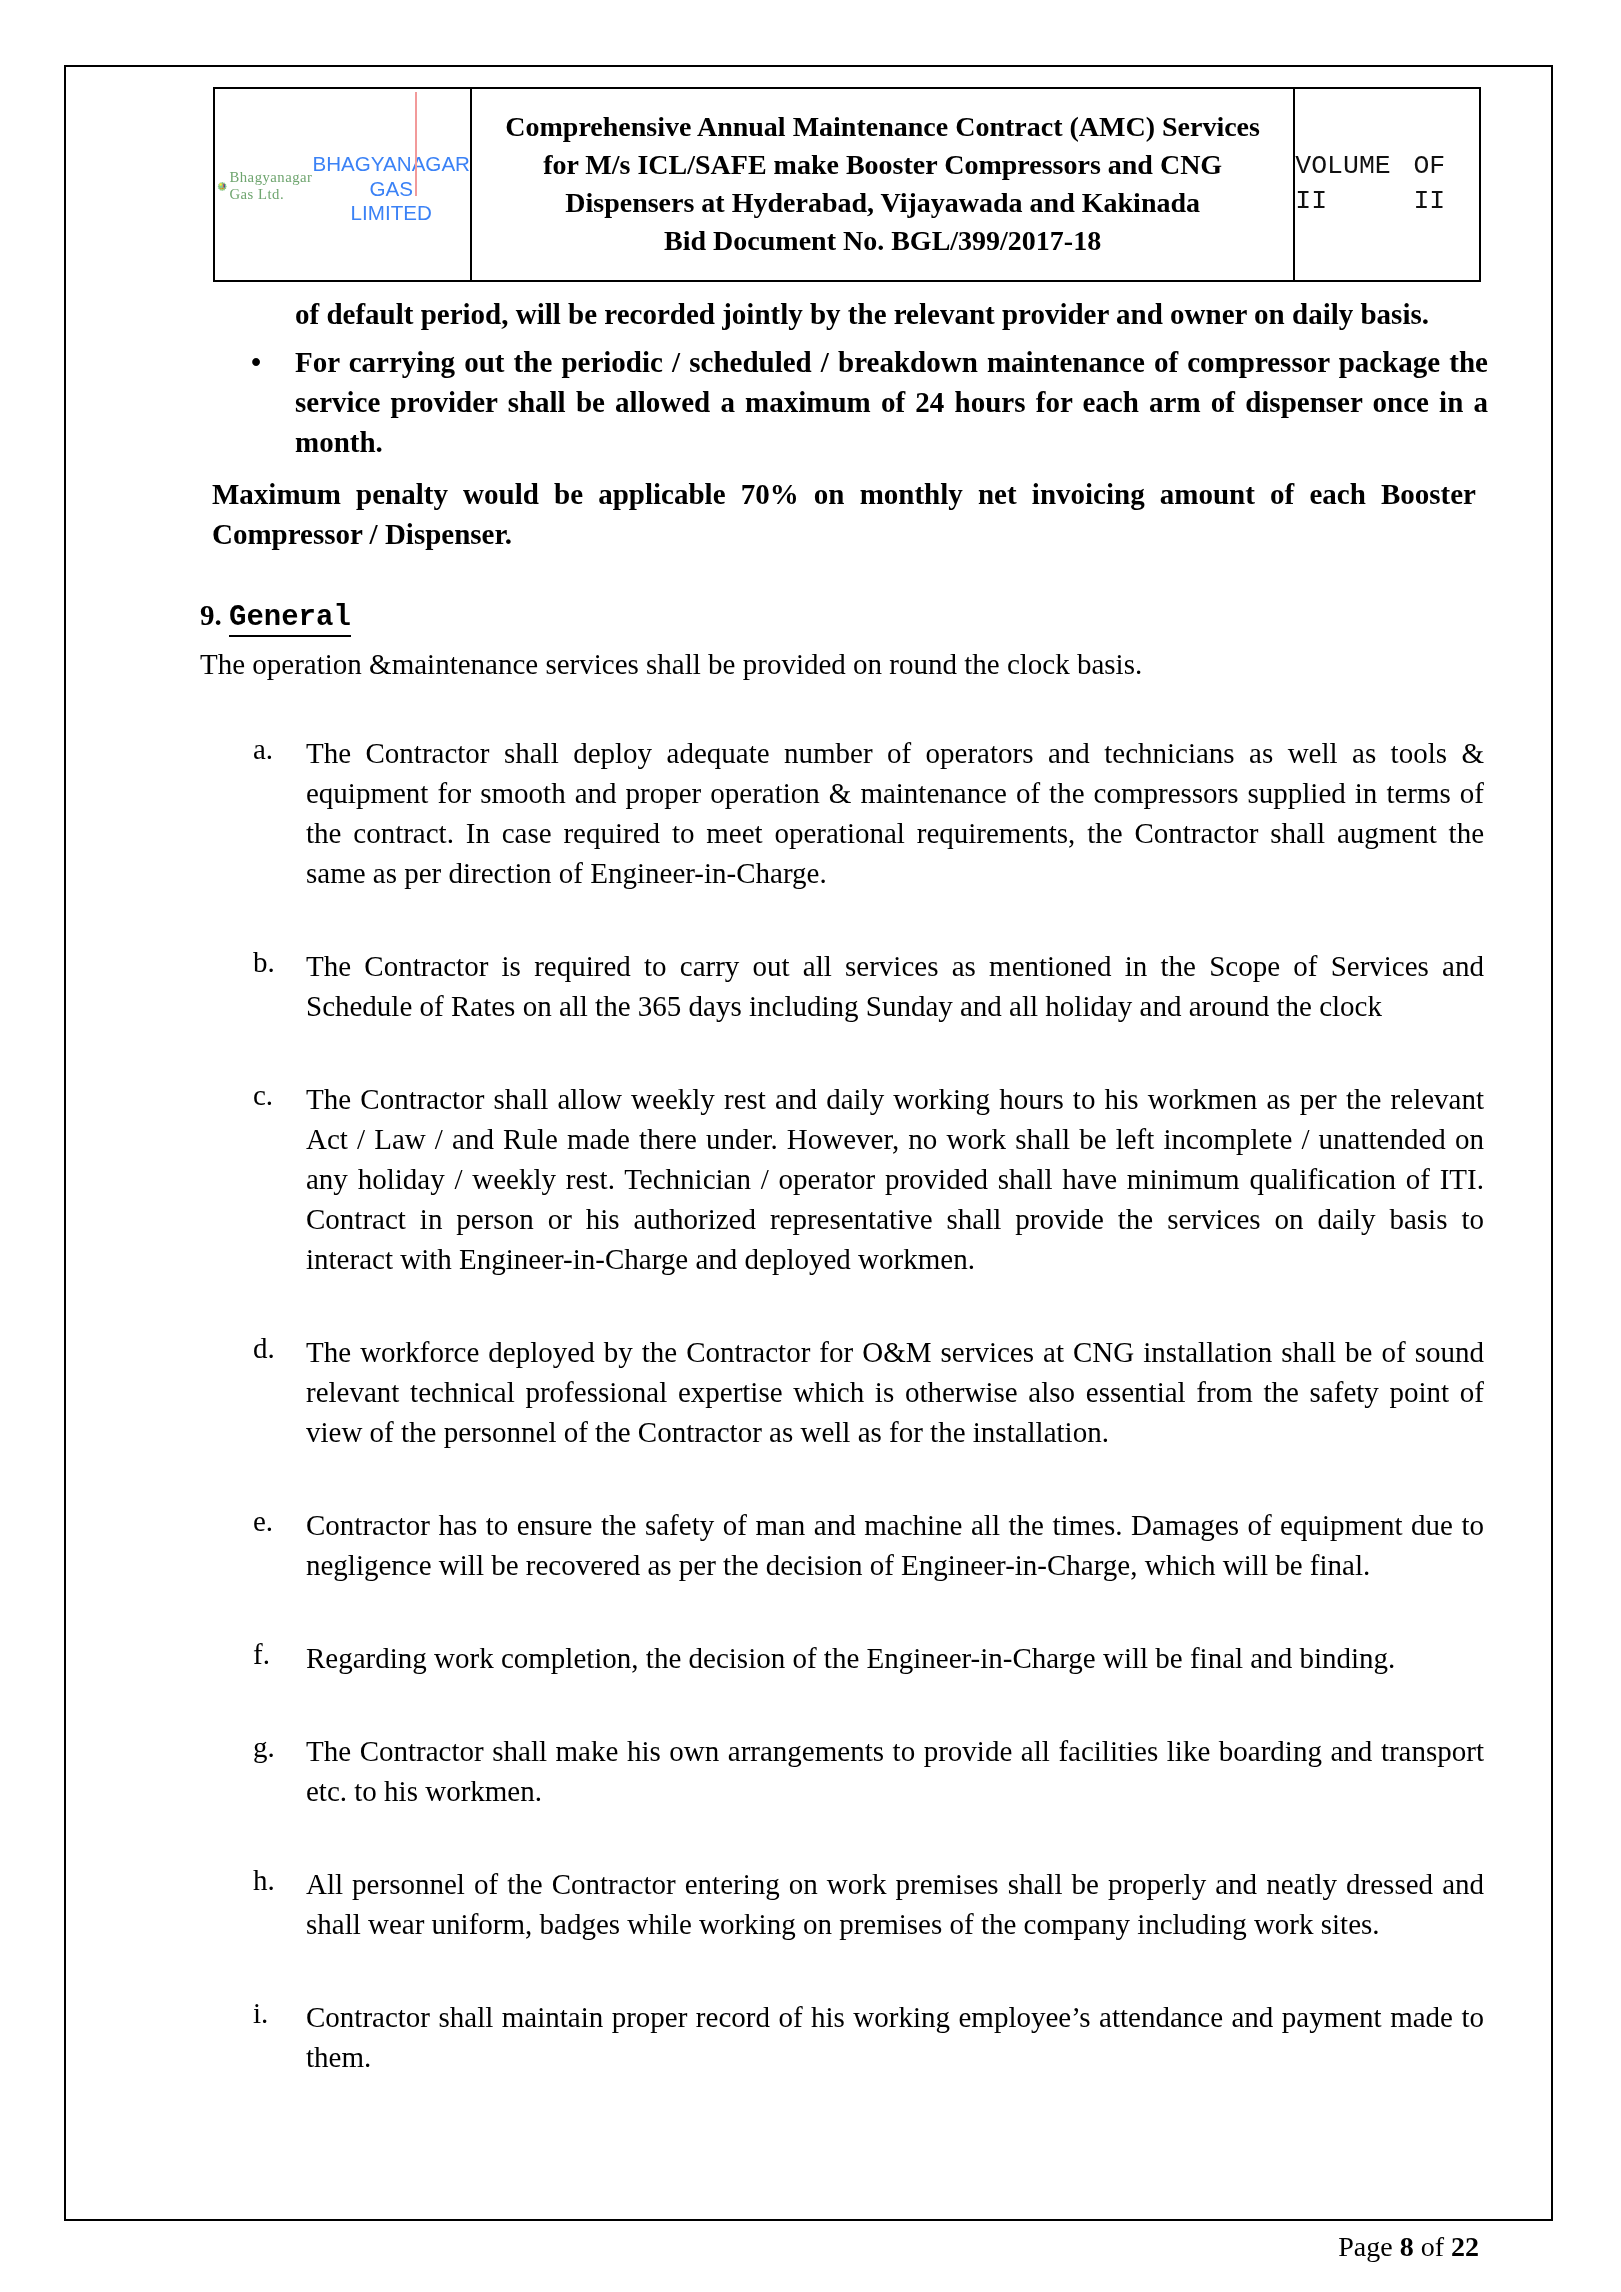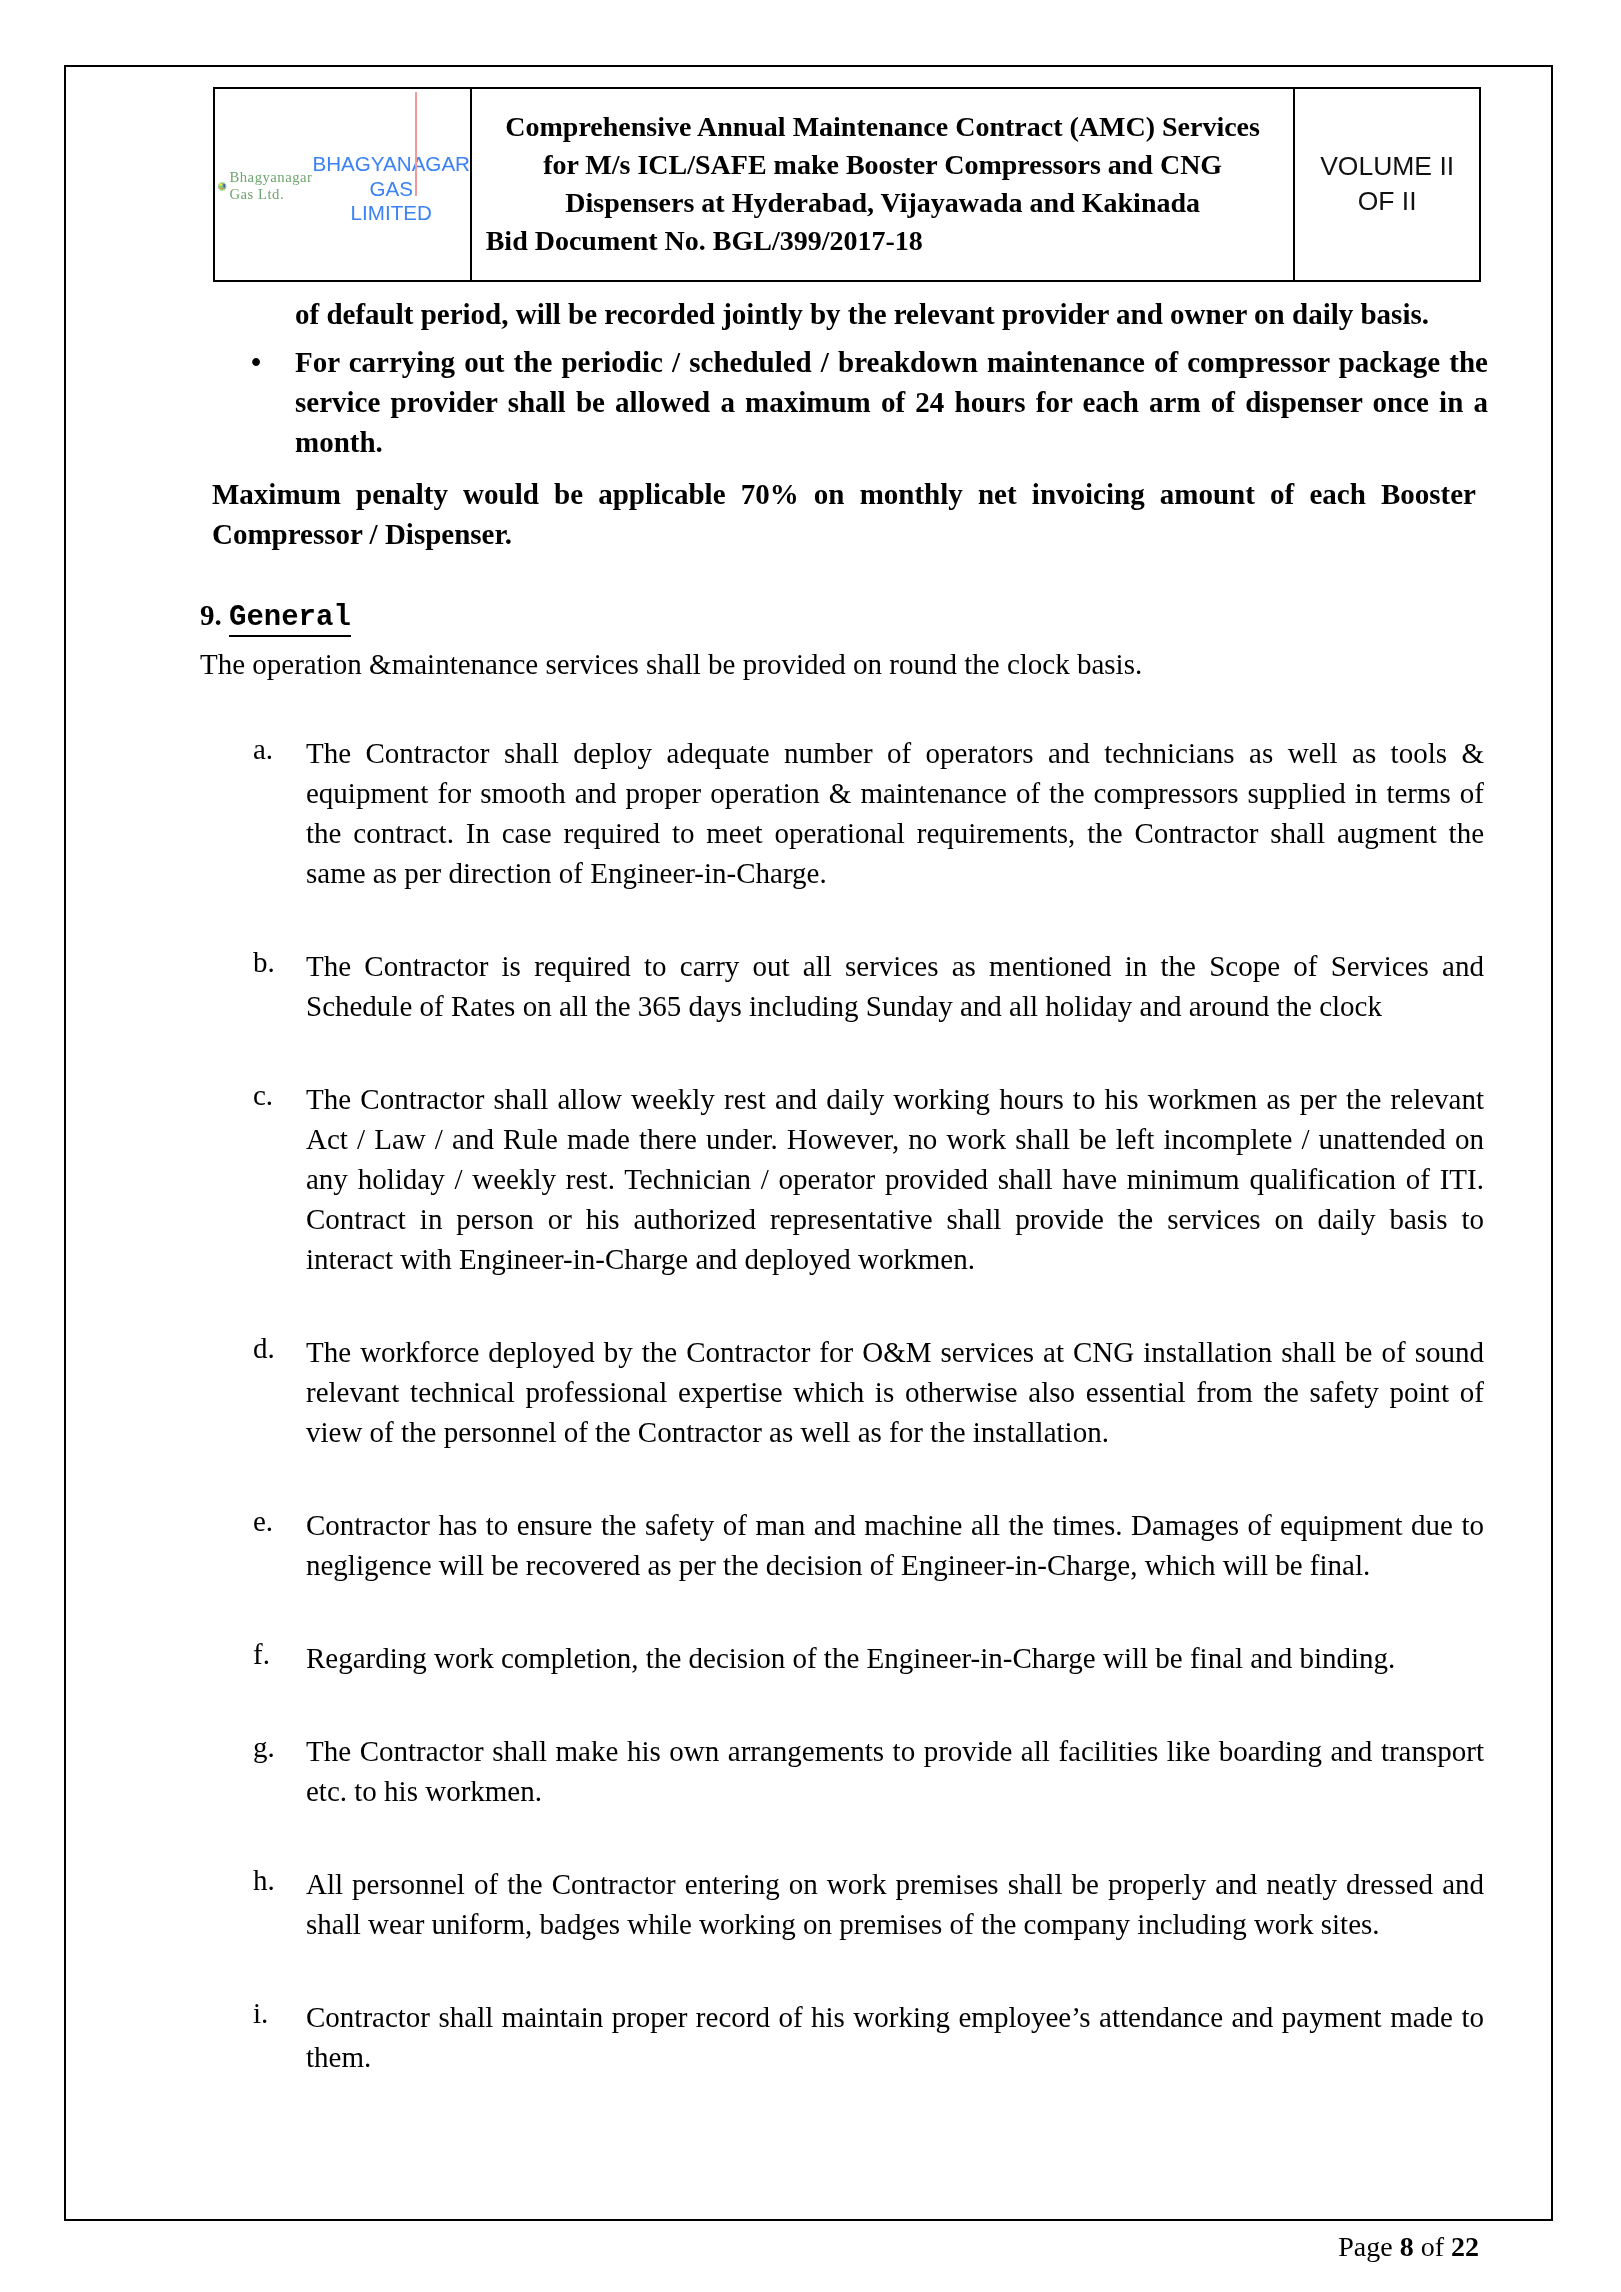--- a/index.html
+++ b/index.html
@@ -52,31 +52,31 @@
     font-family:"Liberation Sans", sans-serif;
     font-size:20.6px;
     line-height:24.5px;
     color:#3b82f6;
     text-align:center;
     margin-top:3.9px;
   }
   .cell-title{
     width:872px;
     border-right:2.9px solid #000;
-    display:flex;flex-direction:column;align-items:flex-start;justify-content:center;
+    display:flex;flex-direction:column;align-items:center;justify-content:center;
     text-align:center;
     font-weight:bold;
     font-size:28px;
     line-height:38px;
     padding:0 13.7px;
   }
   .cell-volume{
     width:195px;
-    display:flex;flex-direction:column;align-items:center;justify-content:center;
-    font-family:Liberation Sans, sans-serif;
+    display:flex;flex-direction:row;align-items:center;justify-content:center;
+    font-family:Liberation Mono, monospace;
     font-size:26.5px;
     line-height:35px;
     color:#111;
   }
   
   .content{
     position:absolute;
     left:134px;top:227px;
     width:1288px;
     font-size:29px;

